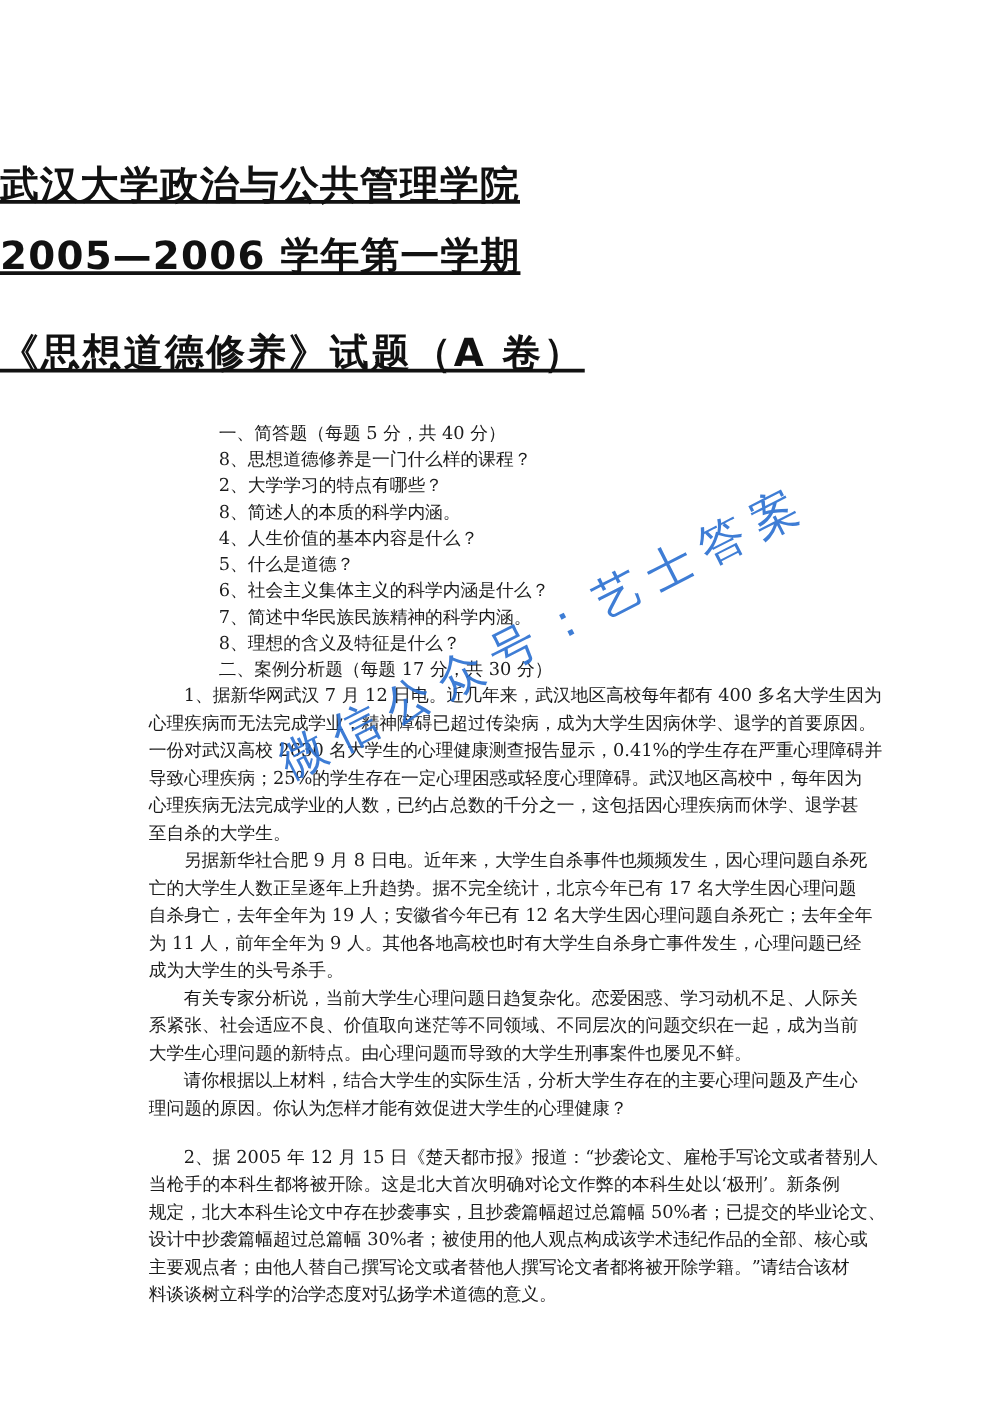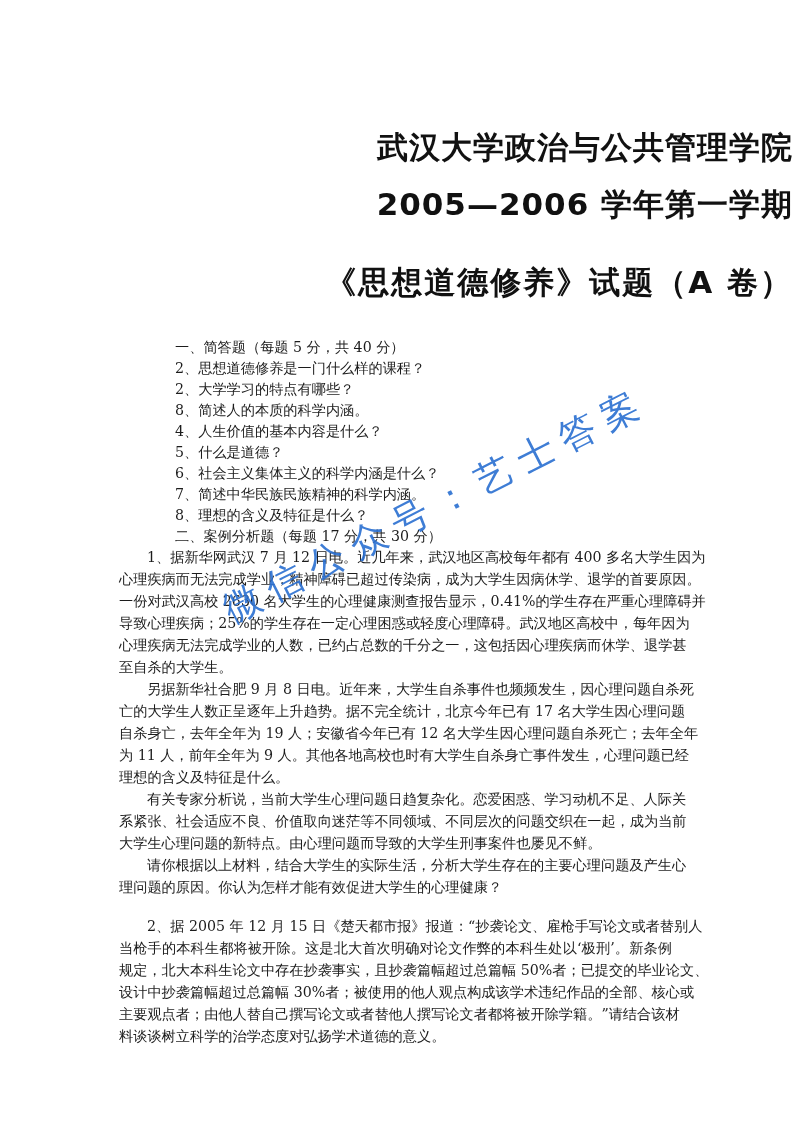--- a/index.html
+++ b/index.html
@@ -1,20 +1,20 @@
 <!DOCTYPE html>
 <html><head>
   <meta charset="utf-8">
   <style>
     html, body { margin: 0; padding: 0; background: #ffffff; }
     body { width: 793px; height: 1122px; position: relative; overflow: hidden;
            font-family: "DejaVu Serif", "Liberation Serif", serif; color: #1a1a1a; }
-    .title { position: absolute; left: 0; width: 793px; text-align: right;
+    .title { position: absolute; left: 0; width: 793px; text-align: left;
              font-family: "DejaVu Sans", "Liberation Sans", sans-serif; font-weight: bold;
-             font-size: 31px; color: #111; letter-spacing: 1px; }
+             font-size: 31px; color: #111; letter-spacing: 1px; text-decoration: underline; }
     .t1 { top: 127px; }
     .t2 { top: 184px; }
     .t3 { top: 262px; letter-spacing: 2px; }
     .line { position: absolute; left: 119px; white-space: nowrap; font-size: 14.2px;
             height: 22px; line-height: 22px; color: #1c1c1c; }
     .q { left: 147px; margin-left: 28px; }
     .ind { left: 147px; }
     .just { width: 553px; text-align-last: justify; text-align: justify; }
     .just.ind { width: 525px; }
     .watermark { position: absolute; left: 215px; top: 590px; transform-origin: 0 0;
@@ -25,21 +25,21 @@
 </head>
 <body>
 
 <div>
 
   <div class="title t1">武汉大学政治与公共管理学院</div>
   <div class="title t2">2005—2006 学年第一学期</div>
   <div class="title t3">《思想道德修养》试题（A 卷）</div>
 
   <div class="line q" style="top:336px">一、简答题（每题 5 分，共 40 分）</div>
-  <div class="line q" style="top:357px">2、思想道德修养是一门什么样的课程？</div>
+  <div class="line q" style="top:357px">8、思想道德修养是一门什么样的课程？</div>
   <div class="line q" style="top:378px">2、大学学习的特点有哪些？</div>
   <div class="line q" style="top:399px">8、简述人的本质的科学内涵。</div>
   <div class="line q" style="top:420px">4、人生价值的基本内容是什么？</div>
   <div class="line q" style="top:441px">5、什么是道德？</div>
   <div class="line q" style="top:462px">6、社会主义集体主义的科学内涵是什么？</div>
   <div class="line q" style="top:483px">7、简述中华民族民族精神的科学内涵。</div>
   <div class="line q" style="top:504px">8、理想的含义及特征是什么？</div>
 
   <div class="line q" style="top:525px">二、案例分析题（每题 17 分，共 30 分）</div>
 
@@ -50,21 +50,21 @@
     <div class="line just" style="top:612px">导致心理疾病；25%的学生存在一定心理困惑或轻度心理障碍。武汉地区高校中，每年因为</div>
     <div class="line just" style="top:634px">心理疾病无法完成学业的人数，已约占总数的千分之一，这包括因心理疾病而休学、退学甚</div>
     <div class="line" style="top:656px">至自杀的大学生。</div>
   </div>
 
   <div>
     <div class="line ind just" style="top:678px">另据新华社合肥 9 月 8 日电。近年来，大学生自杀事件也频频发生，因心理问题自杀死</div>
     <div class="line just" style="top:700px">亡的大学生人数正呈逐年上升趋势。据不完全统计，北京今年已有 17 名大学生因心理问题</div>
     <div class="line just" style="top:722px">自杀身亡，去年全年为 19 人；安徽省今年已有 12 名大学生因心理问题自杀死亡；去年全年</div>
     <div class="line just" style="top:744px">为 11 人，前年全年为 9 人。其他各地高校也时有大学生自杀身亡事件发生，心理问题已经</div>
-    <div class="line" style="top:766px">理想的含义及特征是什么。</div>
+    <div class="line" style="top:766px">成为大学生的头号杀手。</div>
   </div>
 
   <div>
     <div class="line ind just" style="top:788px">有关专家分析说，当前大学生心理问题日趋复杂化。恋爱困惑、学习动机不足、人际关</div>
     <div class="line just" style="top:810px">系紧张、社会适应不良、价值取向迷茫等不同领域、不同层次的问题交织在一起，成为当前</div>
     <div class="line" style="top:832px">大学生心理问题的新特点。由心理问题而导致的大学生刑事案件也屡见不鲜。</div>
   </div>
 
   <div>
     <div class="line ind just" style="top:854px">请你根据以上材料，结合大学生的实际生活，分析大学生存在的主要心理问题及产生心</div>

